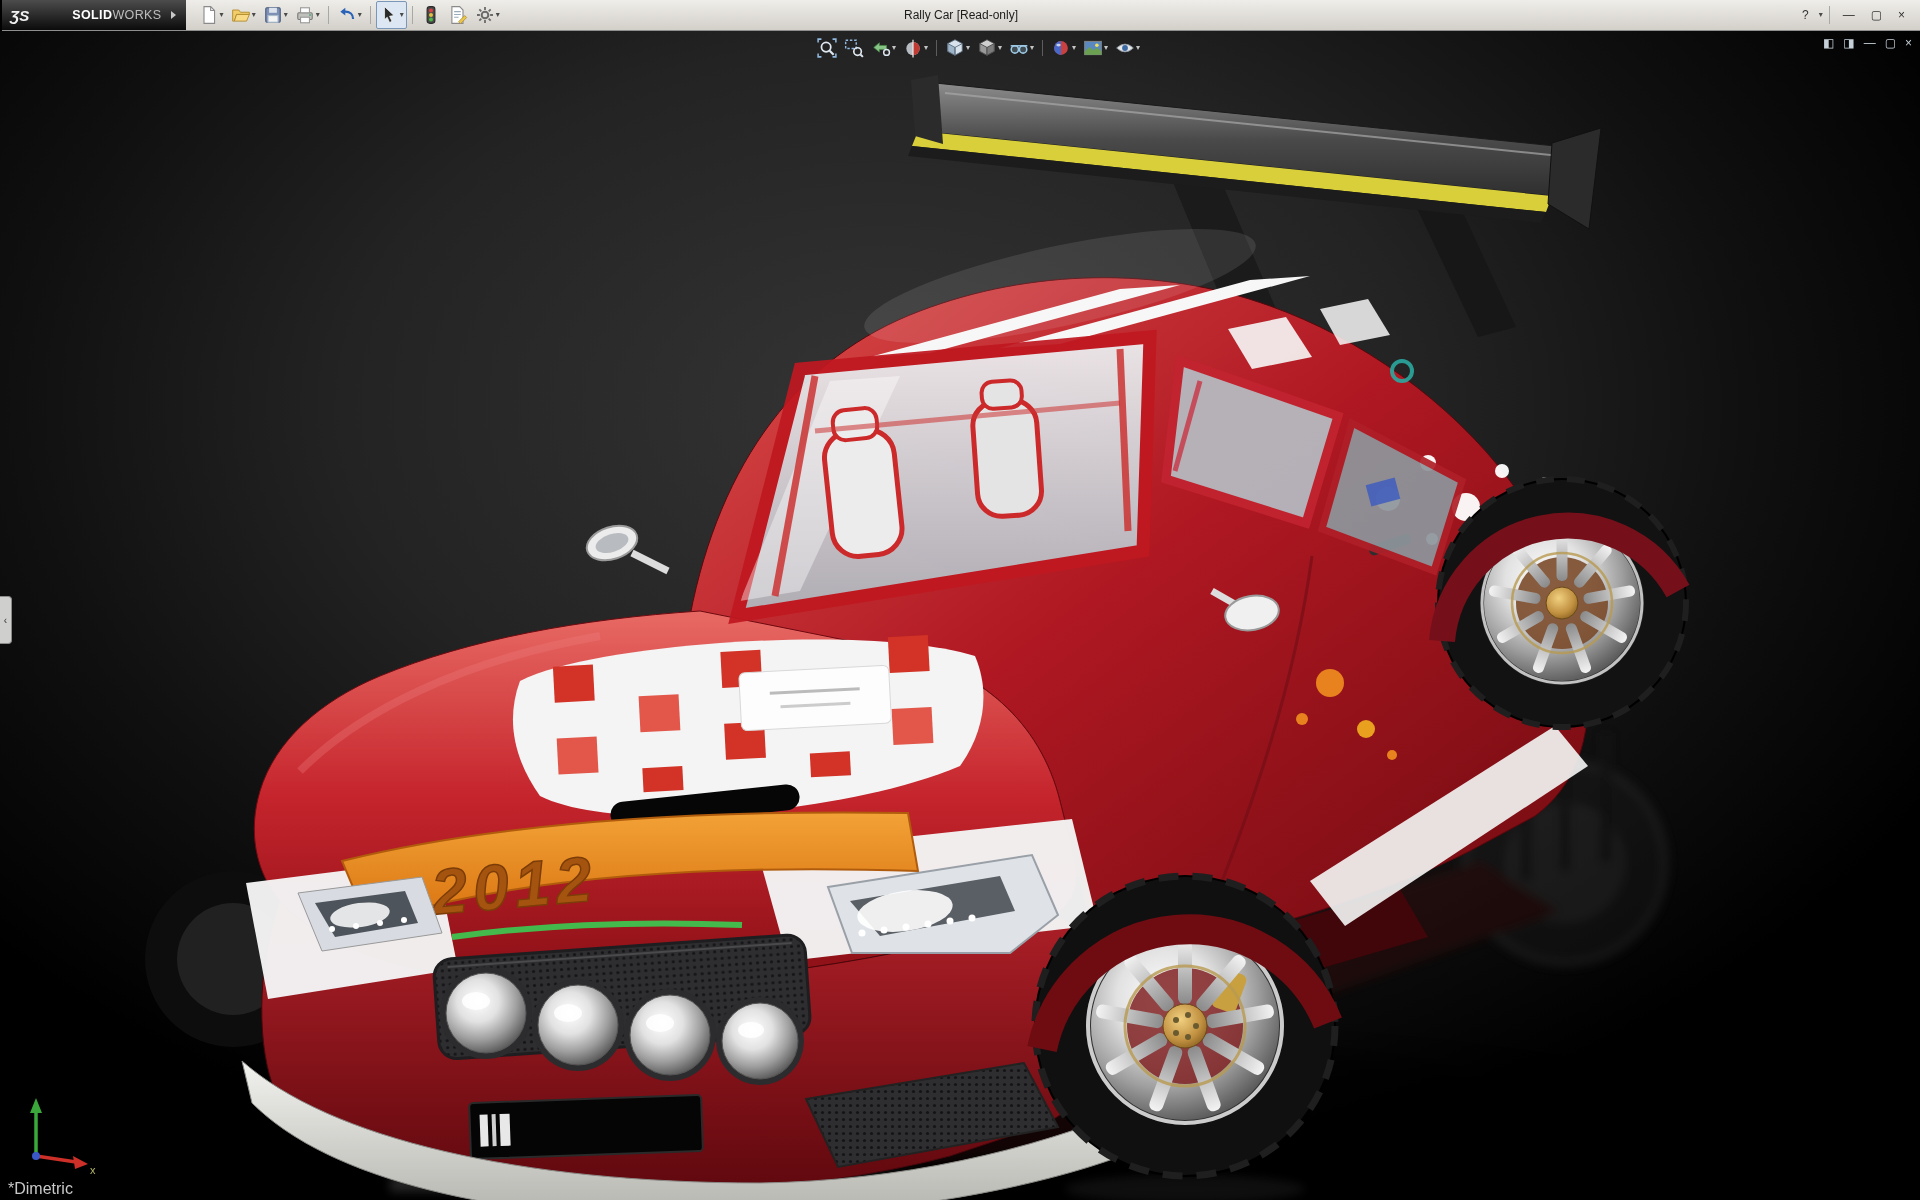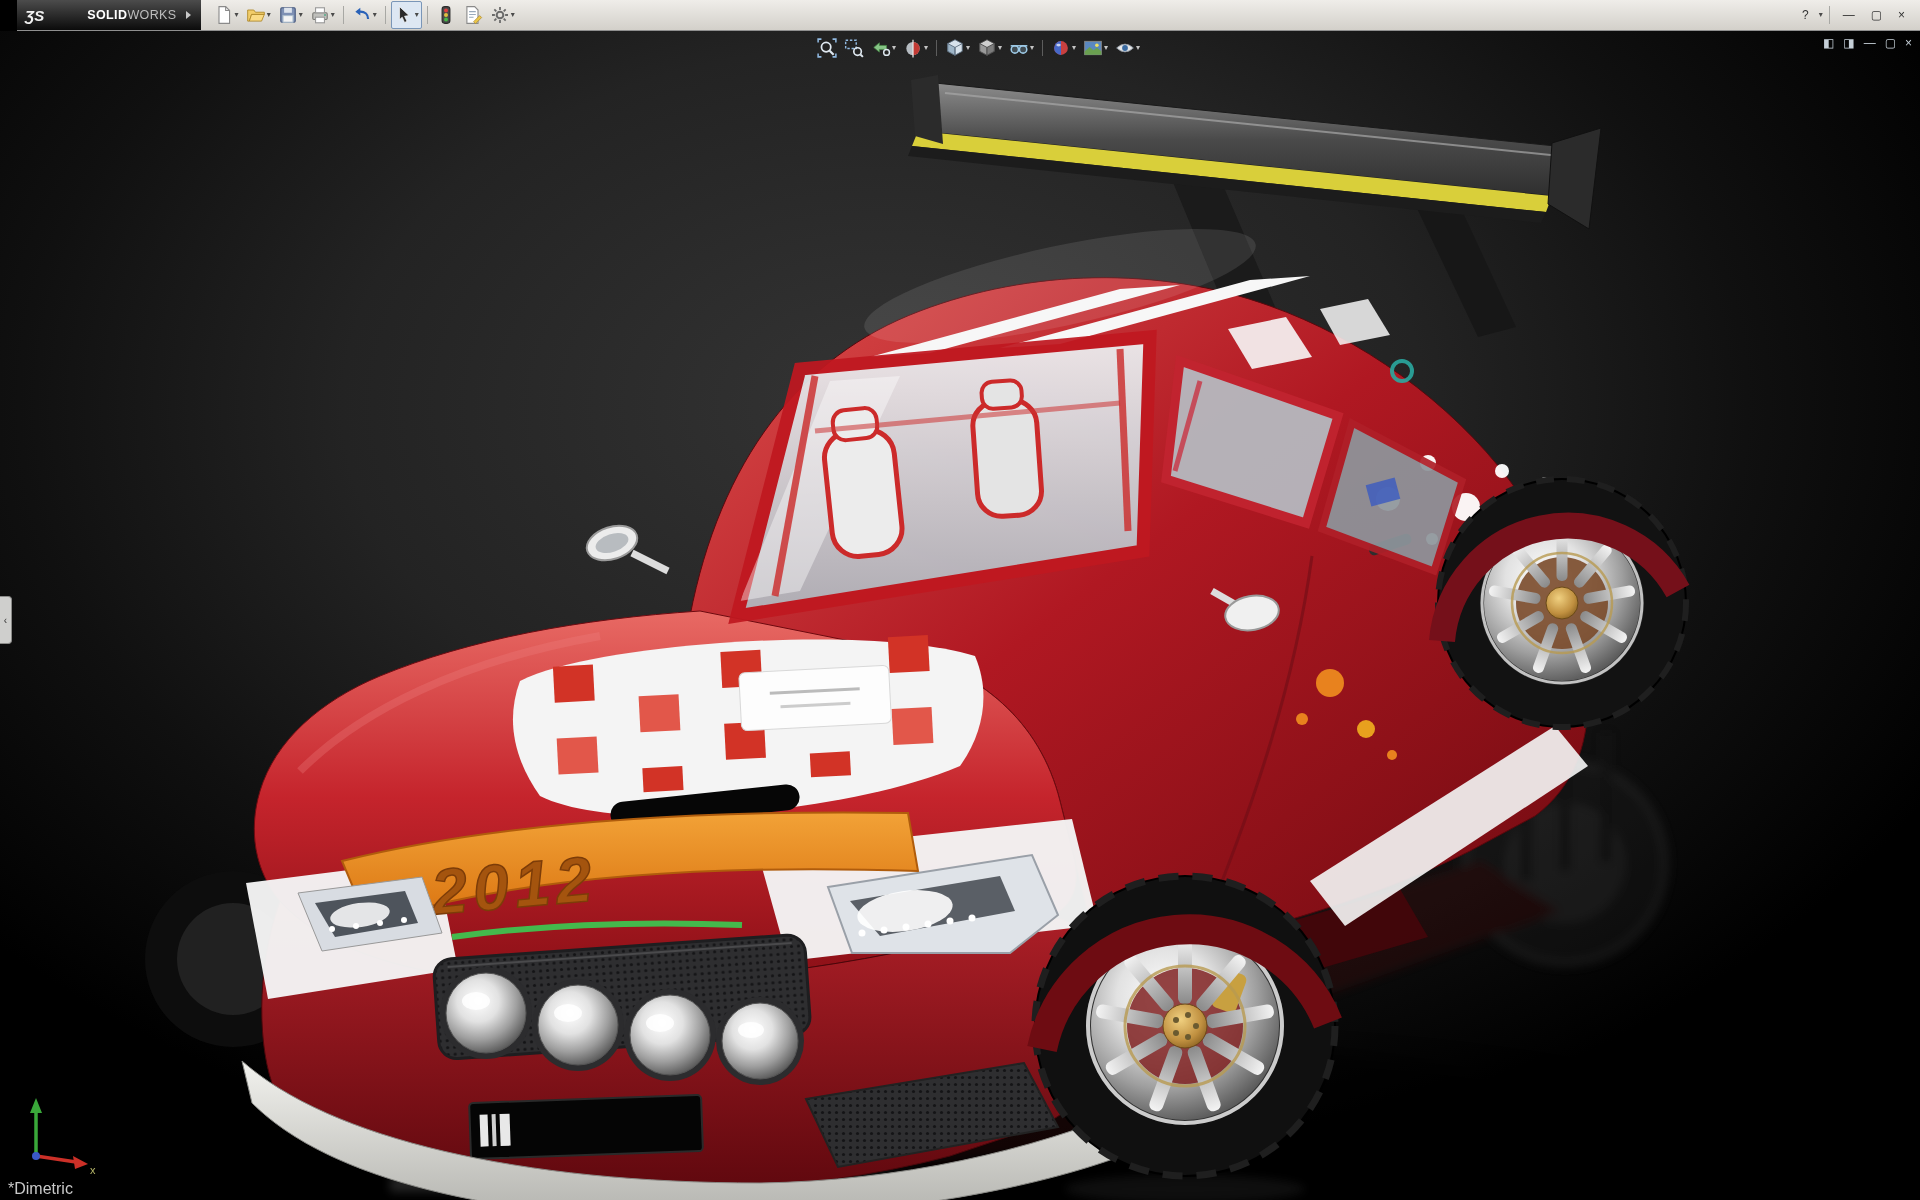--- a/index.html
+++ b/index.html
@@ -1,18 +1,18 @@
 <!DOCTYPE html>
 <html><head>
 <meta charset="utf-8">
 <style>
   html,body{margin:0;padding:0;}
   body{width:1920px;height:1200px;overflow:hidden;background:#000;font-family:"Liberation Sans",sans-serif;-webkit-font-smoothing:antialiased;}
   
-  .titlebar{position:absolute;top:0;left:17px;right:0;height:30px;background:linear-gradient(#efede9,#d3d0ca);border-bottom:1px solid #8f8f8f;display:flex;align-items:center;z-index:20;}
+  .titlebar{position:absolute;top:0;left:2px;right:0;height:30px;background:linear-gradient(#efede9,#d3d0ca);border-bottom:1px solid #8f8f8f;display:flex;align-items:center;z-index:20;}
   .logo{height:30px;display:flex;align-items:center;background:linear-gradient(#4c4c4c,#0b0b0b);color:#fff;padding:0 10px 0 8px;gap:5px;flex:0 0 auto;}
   .logo-glyph{font-weight:bold;font-style:italic;font-size:15px;color:#f2f2f2;}
   .logo-brand{font-size:12.5px;letter-spacing:.4px;color:#fff;margin-left:38px;}
   .logo-brand .lt{color:#bdbdbd;font-weight:normal;}
   .logo-caret{width:0;height:0;border-left:5px solid #c8c8c8;border-top:4px solid transparent;border-bottom:4px solid transparent;margin-left:4px;}
   .tb{display:flex;align-items:center;gap:1px;padding-left:10px;flex:0 0 auto;}
   .tbtn{display:flex;align-items:center;height:24px;padding:1px 2px;background:transparent;border:1px solid transparent;}
   .tbtn.active{border:1px solid #7a96b8;background:#dde7f3;border-radius:2px;}
   .caret{font-size:8px;color:#4a4a4a;line-height:1;margin-left:1px;}
   .sep{width:1px;height:18px;background:#a8a8a4;margin:0 4px;}
@@ -110,20 +110,21 @@
     </div>
     <div class="tbtn" title="Options">
       <svg width="20" height="20" viewBox="0 0 18 18">
           <circle cx="9" cy="9" r="3" fill="none" stroke="#6a6a6a" stroke-width="1.8"></circle>
           <path d="M9 1.8v2.6M9 13.6v2.6M1.8 9h2.6M13.6 9h2.6M3.9 3.9l1.8 1.8M12.3 12.3l1.8 1.8M14.1 3.9l-1.8 1.8M5.7 12.3l-1.8 1.8" stroke="#6a6a6a" stroke-width="1.6"></path>
         </svg>
       <span class="caret">▾</span>
     </div>
   </div>
 
+  <div class="title">Rally Car [Read-only]</div>
 
   <div class="win-controls">
     <span class="wbtn">?</span>
     <span class="caret">▾</span>
     <span class="sep"></span>
     <span class="wbtn">—</span>
     <span class="wbtn">▢</span>
     <span class="wbtn">×</span>
   </div>
 </div>

